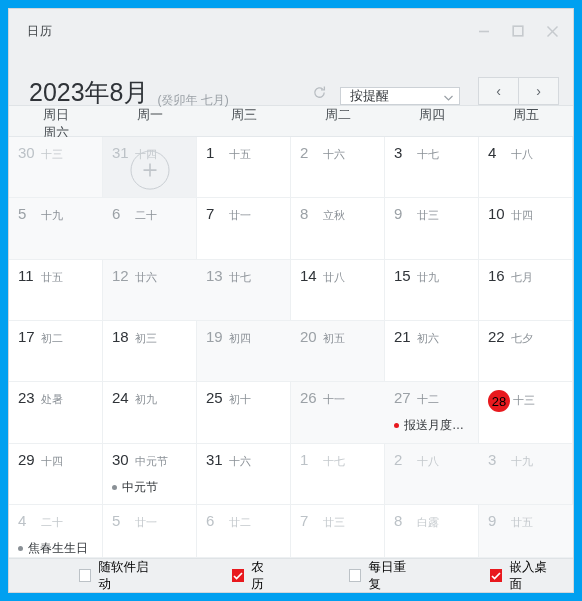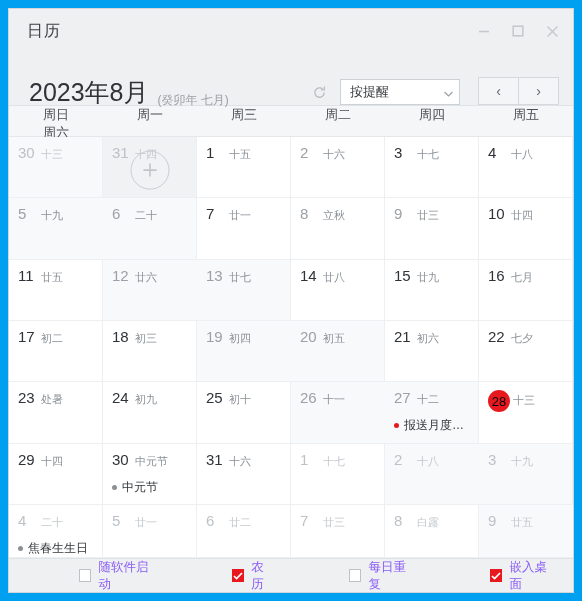--- a/index.html
+++ b/index.html
@@ -29,21 +29,21 @@
   .titlebar {
     height: 44px;
     flex: 0 0 44px;
     background: #eef0f2;
     display: flex;
     align-items: center;
     padding: 0 4px 0 18px;
     box-sizing: border-box;
   }
   .title-text {
-    font-size: 16px;
+    font-size: 12px;
     color: #3c4044;
     letter-spacing: 1px;
   }
   .spacer { flex: 1 1 auto; }
   .winbtn {
     width: 34px;
     height: 30px;
     display: flex;
     align-items: center;
     justify-content: center;
@@ -74,21 +74,21 @@
   .refresh-btn {
     width: 22px;
     height: 22px;
     display: flex;
     align-items: center;
     justify-content: center;
     margin-right: 10px;
   }
   .select-box {
     width: 120px;
-    height: 26px;
+    height: 18px;
     background: #ffffff;
     border: 1px solid #ccd1d6;
     box-sizing: border-box;
     display: flex;
     align-items: center;
     padding: 0 6px 0 9px;
     font-size: 13px;
     color: #33373b;
   }
   .select-box .sel-label { flex: 1 1 auto; }
@@ -219,21 +219,21 @@
     border-top: 1px solid #dfe3e6;
     display: flex;
     align-items: center;
     padding: 0 16px 0 22px;
     box-sizing: border-box;
   }
   .chk {
     display: flex;
     align-items: center;
     font-size: 12.5px;
-    color: #8b5cf6;
+    color: #000000;
     margin-left: 26px;
     padding-left: 48px;
   }
   .chk:first-child { margin-left: 0; }
   .box {
     width: 13px;
     height: 13px;
     border: 1px solid #bcc2c7;
     background: #ffffff;
     box-sizing: border-box;

